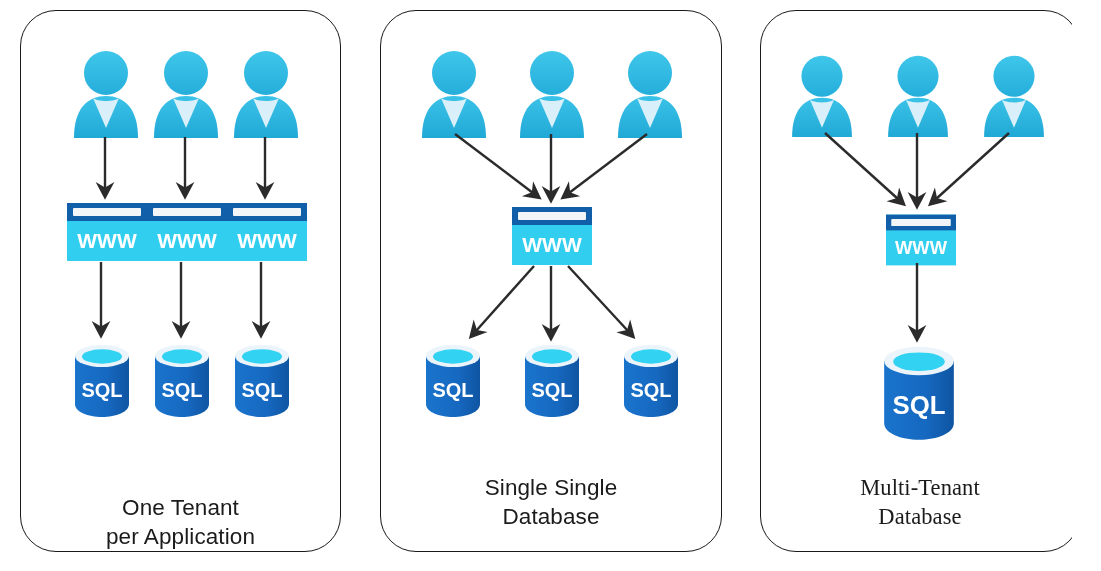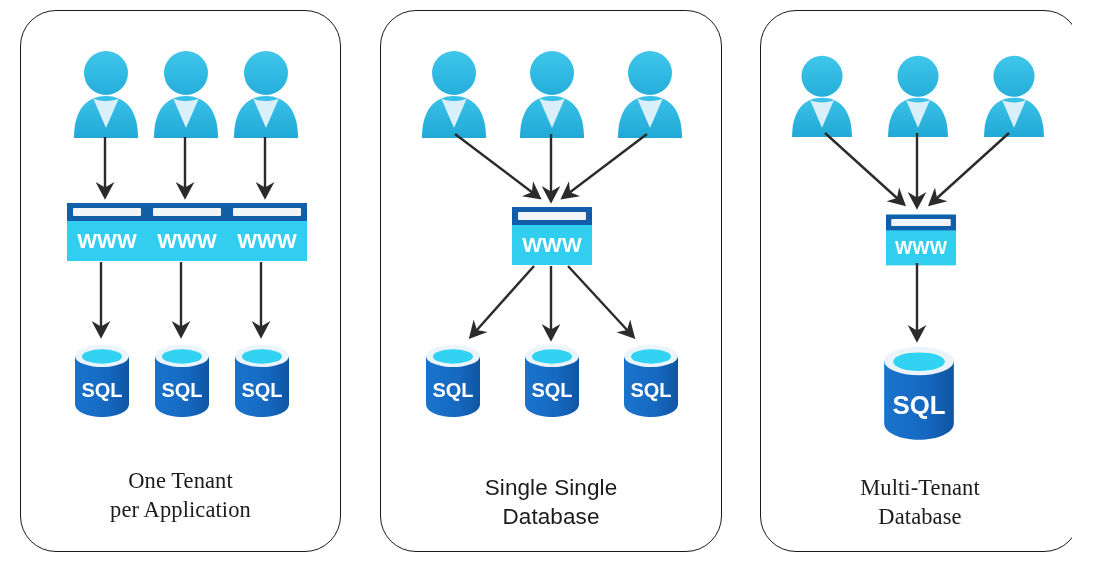--- a/index.html
+++ b/index.html
@@ -140,21 +140,21 @@
     </div>
     <div class="node" style="left:210px; top:330px;">
       <svg width="62" height="78" viewBox="0 0 62 78">
         <path d="M4 15 L4 63 C4 71 17 76 31 76 C45 76 58 71 58 63 L58 15 Z" fill="url(#p1sql)"></path>
         <ellipse cx="31" cy="15" rx="27" ry="11" fill="#EAF4FA"></ellipse>
         <ellipse cx="31" cy="15.5" rx="20" ry="7.2" fill="#31D2F2"></ellipse>
         <text x="31" y="56" font-family="'Liberation Sans',sans-serif" font-size="20" font-weight="bold" fill="#FFFFFF" text-anchor="middle">SQL</text>
       </svg>
     </div>
 
-    <div class="panel-label" style="top:455px;font-family:Liberation Serif, serif;">One Tenant
+    <div class="panel-label" style="top:482px;">One Tenant
 per Application</div>
   </div>
 
   <div class="panel" style="left:380px; top:10px; width:342px; height:542px;">
 
     <div class="node" style="left:38px; top:35px;">
       <svg width="70" height="92" viewBox="0 0 70 92">
         <defs>
           <linearGradient id="p2hg" x1="0" y1="0" x2="0" y2="1">
             <stop offset="0%" stop-color="#3FC6EA"></stop>

